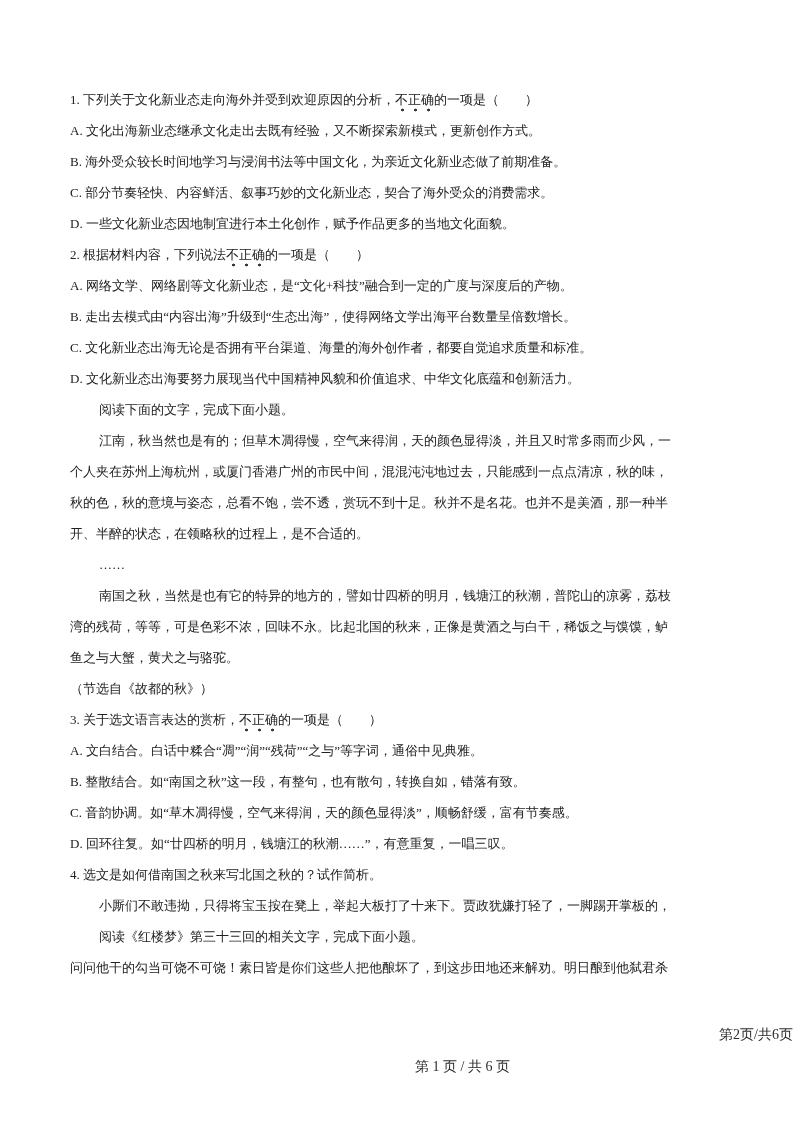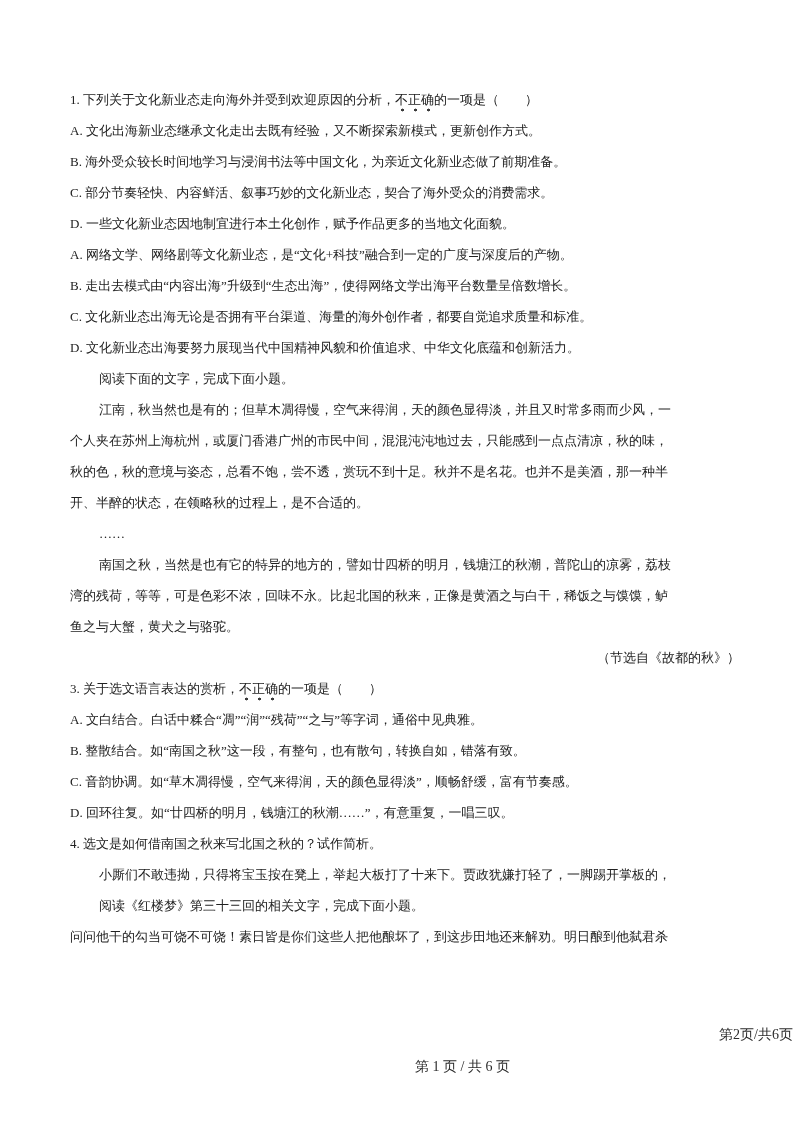--- a/index.html
+++ b/index.html
@@ -23,21 +23,20 @@
     width: 682px;
     font-size: 13px;
   }
   .line {
     height: 31px;
     line-height: 31px;
     white-space: nowrap;
   }
   .indent { text-indent: 29px; }
   .source-line {
-    text-align: right;
     padding-right: 12px;
     font-family: Liberation Serif, serif;
   }
   
   .emph {
     background-image: radial-gradient(circle, #3a3a3a 1.2px, rgba(0,0,0,0) 1.7px);
     background-size: 1em 4px;
     background-repeat: repeat-x;
     background-position: 1px bottom;
     padding-bottom: 5px;
@@ -69,20 +68,21 @@
 <div class="page">
   <div class="content">
 
     <div class="line"><span>1. 下列关于文化新业态走向海外并受到欢迎原因的分析，</span><span class="emph">不正确</span><span>的一项是（　　）</span></div>
 
     <div class="line">A. 文化出海新业态继承文化走出去既有经验，又不断探索新模式，更新创作方式。</div>
     <div class="line">B. 海外受众较长时间地学习与浸润书法等中国文化，为亲近文化新业态做了前期准备。</div>
     <div class="line">C. 部分节奏轻快、内容鲜活、叙事巧妙的文化新业态，契合了海外受众的消费需求。</div>
     <div class="line">D. 一些文化新业态因地制宜进行本土化创作，赋予作品更多的当地文化面貌。</div>
 
+    <div class="line"><span>2. 根据材料内容，下列说法</span><span class="emph">不正确</span><span>的一项是（　　）</span></div>
 
     <div class="line">A. 网络文学、网络剧等文化新业态，是“文化+科技”融合到一定的广度与深度后的产物。</div>
     <div class="line">B. 走出去模式由“内容出海”升级到“生态出海”，使得网络文学出海平台数量呈倍数增长。</div>
     <div class="line">C. 文化新业态出海无论是否拥有平台渠道、海量的海外创作者，都要自觉追求质量和标准。</div>
     <div class="line">D. 文化新业态出海要努力展现当代中国精神风貌和价值追求、中华文化底蕴和创新活力。</div>
 
     <div class="line indent">阅读下面的文字，完成下面小题。</div>
 
     <div class="line indent">江南，秋当然也是有的；但草木凋得慢，空气来得润，天的颜色显得淡，并且又时常多雨而少风，一</div>
     <div class="line">个人夹在苏州上海杭州，或厦门香港广州的市民中间，混混沌沌地过去，只能感到一点点清凉，秋的味，</div>

